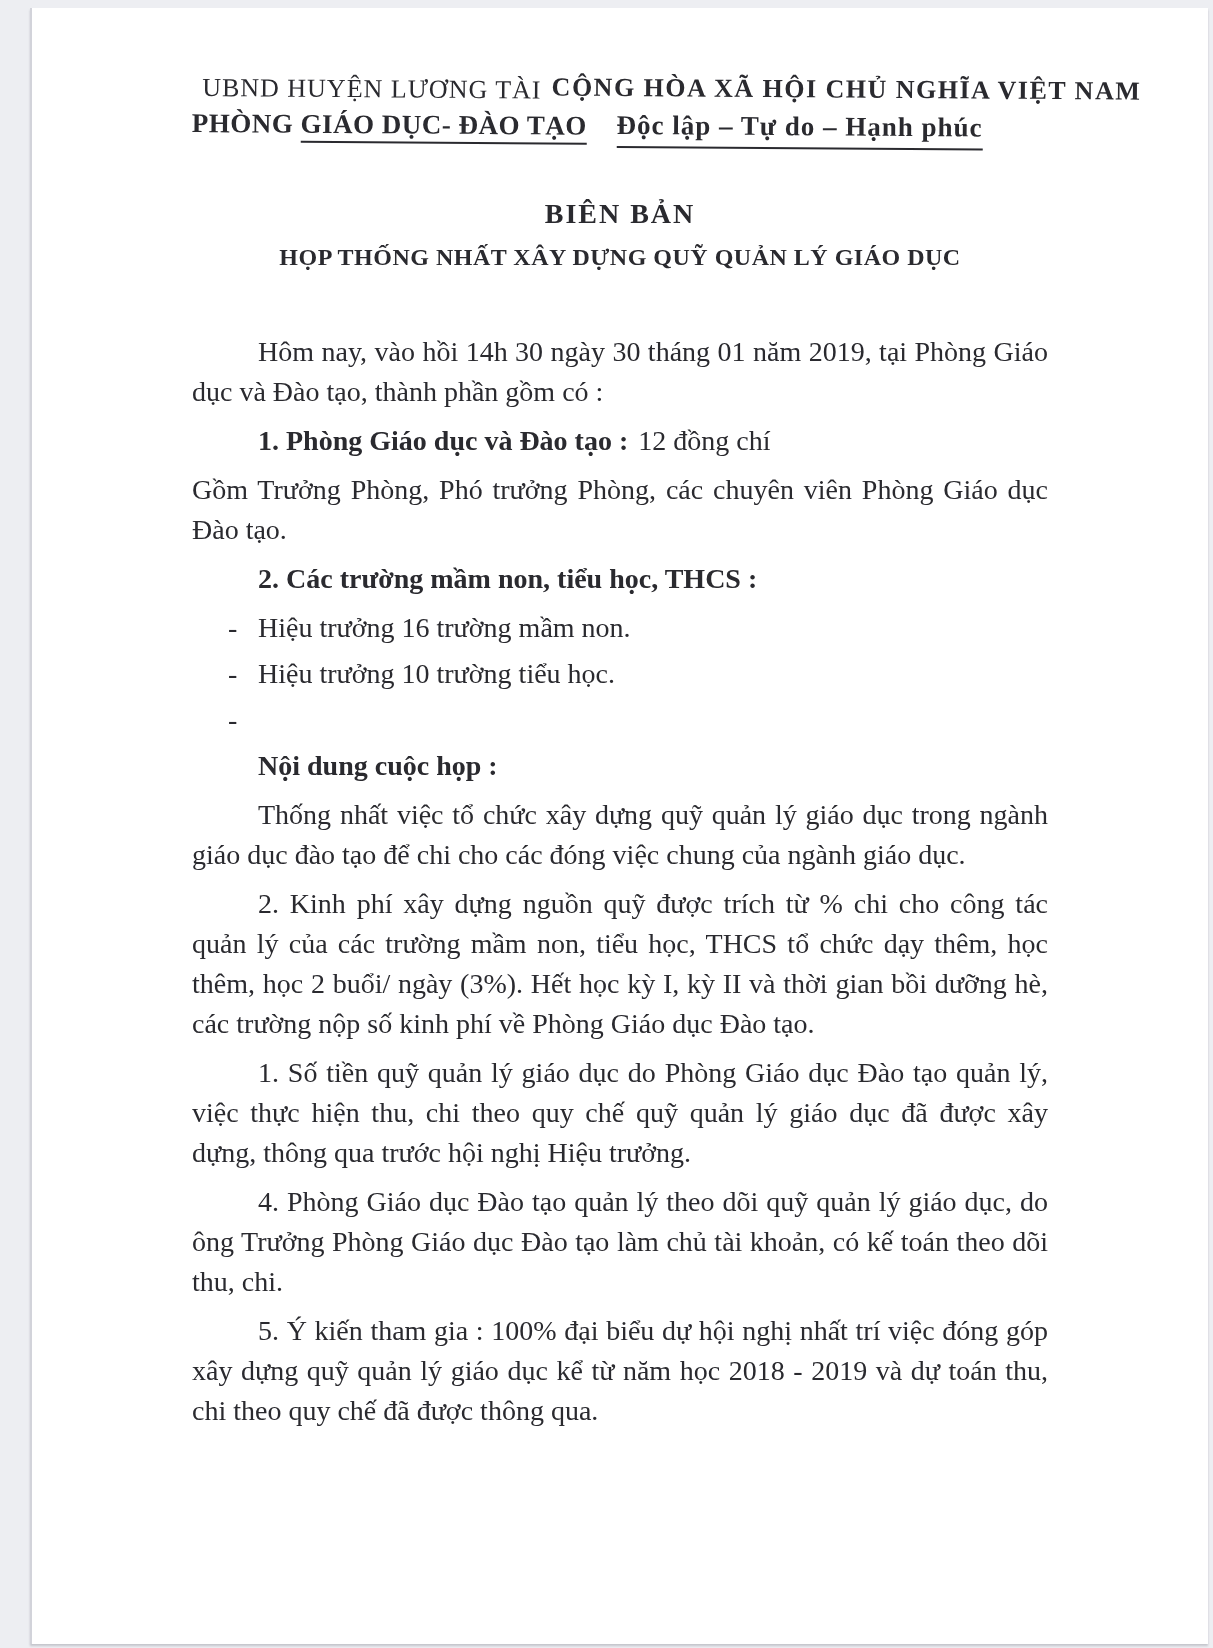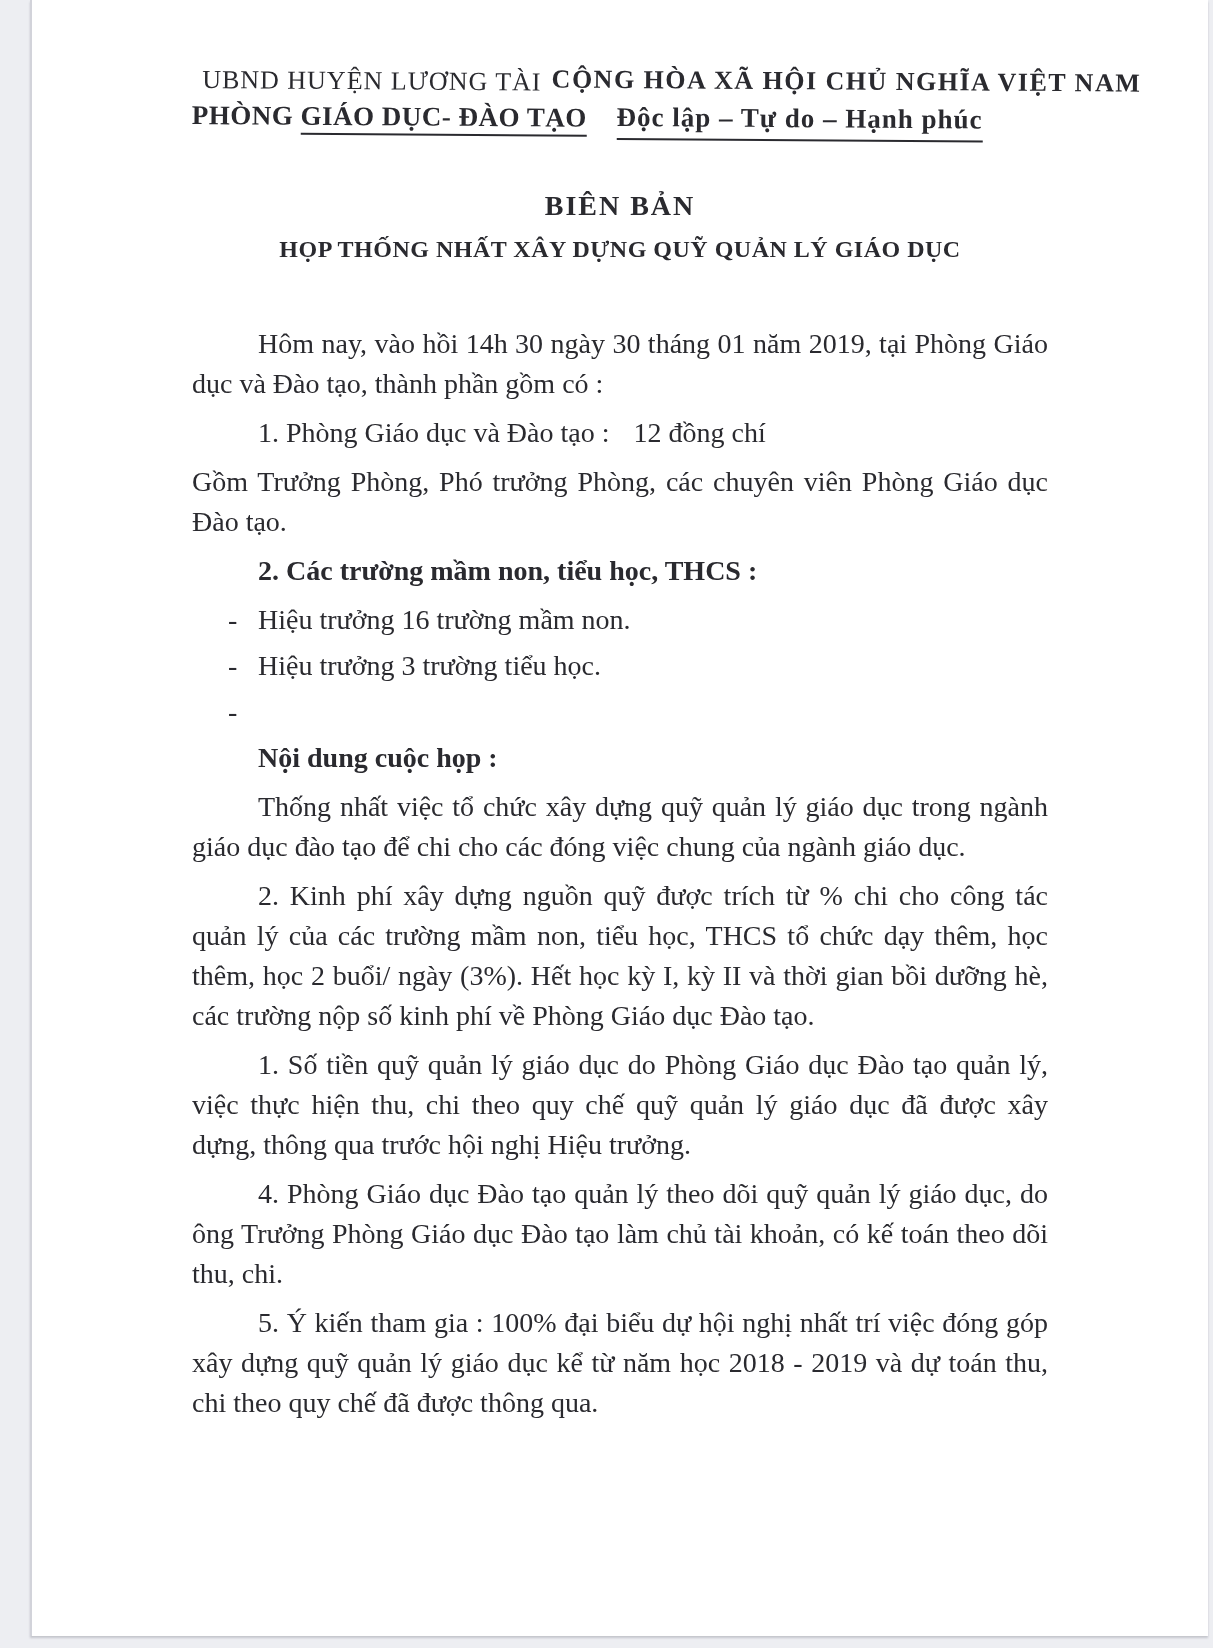--- a/index.html
+++ b/index.html
@@ -9,21 +9,21 @@
     background: #edeef2;
     overflow: hidden;
   }
   .canvas {
     position: relative;
     width: 1213px; height: 1648px;
     background: #edeef2;
   }
   .page {
     position: absolute;
-    left: 30px; top: 0;
+    left: 30px; top: 8px;
     width: 1178px; height: 1636px;
     background: #ffffff;
     border-left: 2px solid #d2d3da;
     box-shadow: 0 2px 2px rgba(120,122,135,.35);
     color: #2a2a2f;
     padding: 62px 160px 0 160px;
   }
   
   .doc-header {
     display: flex;
@@ -71,21 +71,21 @@
   }
   
   .doc-body { font-size: 28px; line-height: 40px; }
   .para {
     text-align: justify;
     text-indent: 66px;
     margin-bottom: 9px;
   }
   .para.no-indent { text-indent: 0; }
   .bold { font-weight: bold; }
-  .inline-label { font-weight: normal; margin-right: 24px; }
+  .inline-label { font-weight: bold; margin-right: 10px; }
   .bullet-row {
     display: flex;
     margin: 0 0 6px 36px;
   }
   .bullet-row .dash {
     width: 30px; flex: 0 0 30px;
   }
 </style>
 </head>
 <body>
@@ -118,21 +118,21 @@
       <p class="para no-indent">Gồm Trưởng Phòng, Phó trưởng Phòng, các chuyên viên Phòng Giáo dục Đào tạo.</p>
 
       <p class="para bold">2. Các trường mầm non, tiểu học, THCS :</p>
 
       <div class="bullet-row">
         <span class="dash">-</span>
         <span>Hiệu trưởng 16 trường mầm non.</span>
       </div>
       <div class="bullet-row">
         <span class="dash">-</span>
-        <span>Hiệu trưởng 3 trường tiểu học.</span>
+        <span>Hiệu trưởng 10 trường tiểu học.</span>
       </div>
       <div class="bullet-row">
         <span class="dash">-</span>
       </div>
 
       <p class="para bold">Nội dung cuộc họp :</p>
 
       <p class="para">Thống nhất việc tổ chức xây dựng quỹ quản lý giáo dục trong ngành giáo dục đào tạo để chi cho các đóng việc chung của ngành giáo dục.</p>
       <p class="para">2. Kinh phí xây dựng nguồn quỹ được trích từ % chi cho công tác quản lý của các trường mầm non, tiểu học, THCS tổ chức dạy thêm, học thêm, học 2 buổi/ ngày (3%). Hết học kỳ I, kỳ II và thời gian bồi dưỡng hè, các trường nộp số kinh phí về Phòng Giáo dục Đào tạo.</p>
       <p class="para">1. Số tiền quỹ quản lý giáo dục do Phòng Giáo dục Đào tạo quản lý, việc thực hiện thu, chi theo quy chế quỹ quản lý giáo dục đã được xây dựng, thông qua trước hội nghị Hiệu trưởng.</p>

